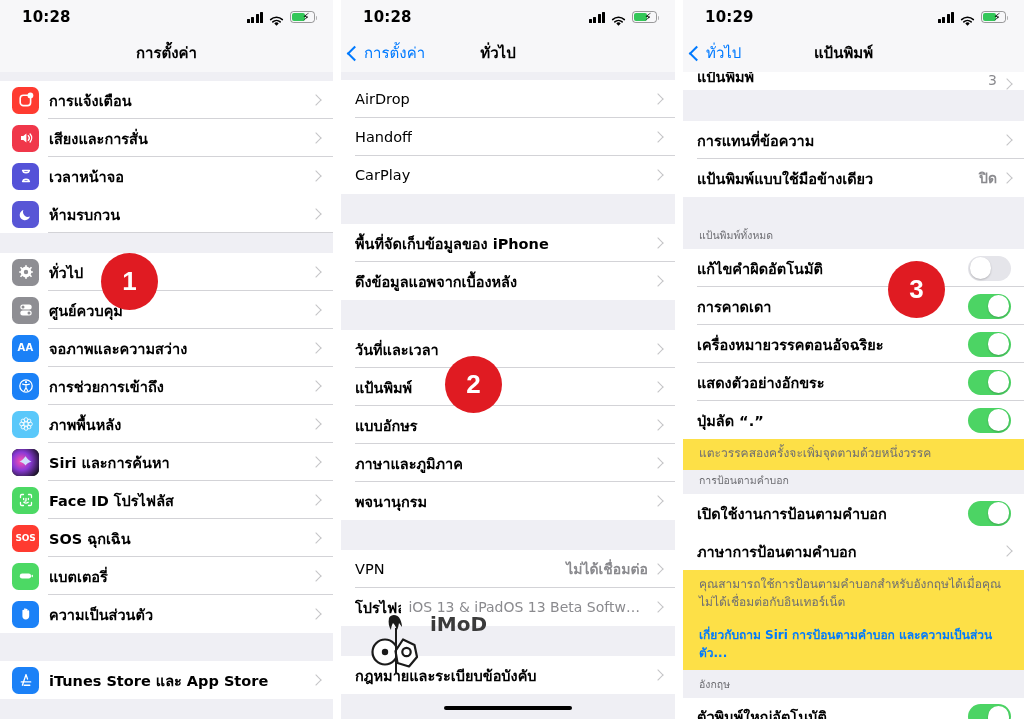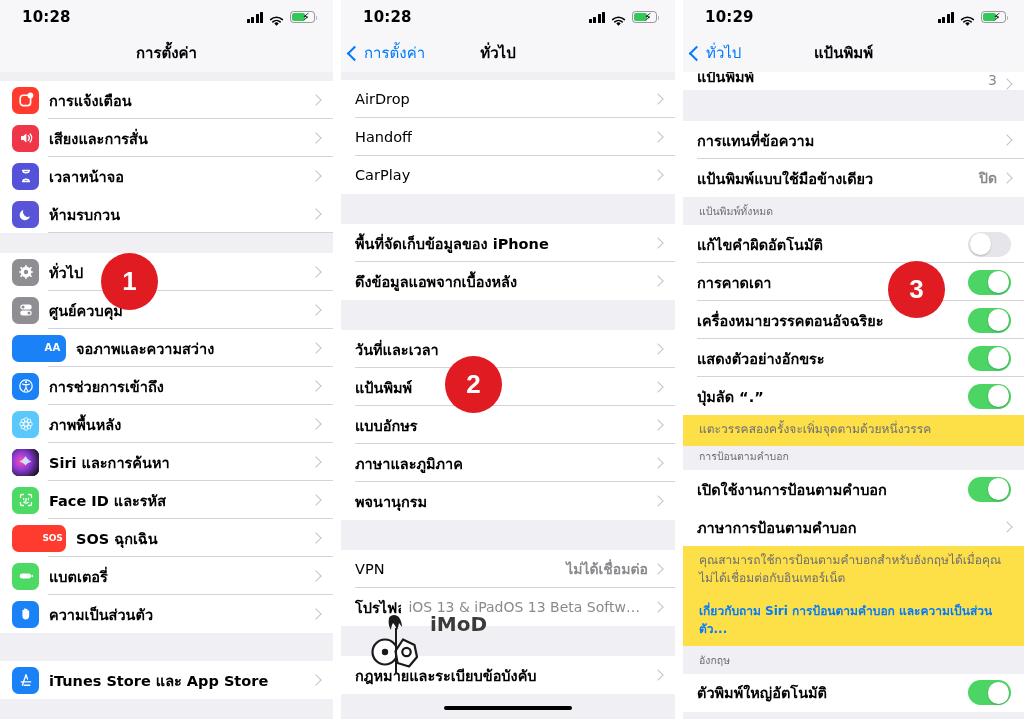--- a/index.html
+++ b/index.html
@@ -85,21 +85,21 @@
   .lbl{font-size:14.5px;color:#000;font-weight:600;white-space:nowrap;overflow:hidden;}
   .lbl.en{font-weight:400;}
   .spacer{flex:1 1 auto;min-width:4px;}
   .val{font-size:14px;color:#8a8a8e;margin-right:6px;white-space:nowrap;font-weight:400;}
   .val.thai{font-weight:600;}
   .chev{
     width:7px;height:7px;border-top:1.8px solid #c4c4c6;border-right:1.8px solid #c4c4c6;
     transform:rotate(45deg);flex:0 0 auto;margin-right:2px;
   }
   .hdr{
-    font-size:10.5px;color:#6d6d72;padding:6px 14px 5px 16px;background:#efeff4;
+    font-size:10.5px;color:#6d6d72;padding:30px 14px 5px 16px;background:#efeff4;
   }
   .foot{
     font-size:12px;color:#6d6d72;padding:6px 12px 8px 16px;background:#fde047;line-height:1.45;
   }
   .foot.link{color:#007aff;font-weight:600;padding-top:8px;}
 
   
   .tgl{
     width:43px;height:25px;border-radius:13px;position:relative;flex:0 0 auto;
     background:#e5e5ea;margin-right:2px;
@@ -126,21 +126,21 @@
   .home-ind b{display:block;width:128px;height:4.5px;border-radius:3px;background:#000;}
 
   
   .wm{position:absolute;z-index:25;pointer-events:none;}
   .wm .wmtext{
     font-family:"DejaVu Sans","Liberation Sans",sans-serif;
     font-size:20px;font-weight:700;color:#3b3b3b;
   }
 
   
-  .gl{line-height:1;padding-left:27px;}
+  .gl{line-height:1;}
 </style>
 </head>
 <body>
 
 <div class="screens">
 
   <div class="phone p1">
     <div class="statusbar">
       <div class="sb-time">10:28</div>
       <div class="sb-right">
@@ -320,21 +320,21 @@
             <svg width="18" height="18" viewBox="0 0 18 18">
                 <g stroke="#fff" stroke-width="1.3" fill="none" stroke-linecap="round">
                   <path d="M3.5 6.5V4.8c0-.8.5-1.3 1.3-1.3h1.7"></path>
                   <path d="M14.5 6.5V4.8c0-.8-.5-1.3-1.3-1.3h-1.7"></path>
                   <path d="M3.5 11.5v1.7c0 .8.5 1.3 1.3 1.3h1.7"></path>
                   <path d="M14.5 11.5v1.7c0 .8-.5 1.3-1.3 1.3h-1.7"></path>
                   <path d="M6.6 7.3v1.2M11.4 7.3v1.2M9 7.4v2.4l-.9.4M6.8 11.3c1.3 1 3.1 1 4.4 0"></path>
                 </g>
               </svg>
           </span>
-          <span class="lbl">Face ID และรหัส</span>
+          <span class="lbl">Face ID โปรไฟลัส</span>
           <span class="spacer"></span>
             <span class="chev"></span>
           <span class="sep"></span>
         </div>
         <div class="row with-icon">
           <span class="ico gl" style="background:#ff3b30;font-size:9px;letter-spacing:-.2px">SOS</span>
           <span class="lbl">SOS ฉุกเฉิน</span>
           <span class="spacer"></span>
             <span class="chev"></span>
           <span class="sep"></span>

